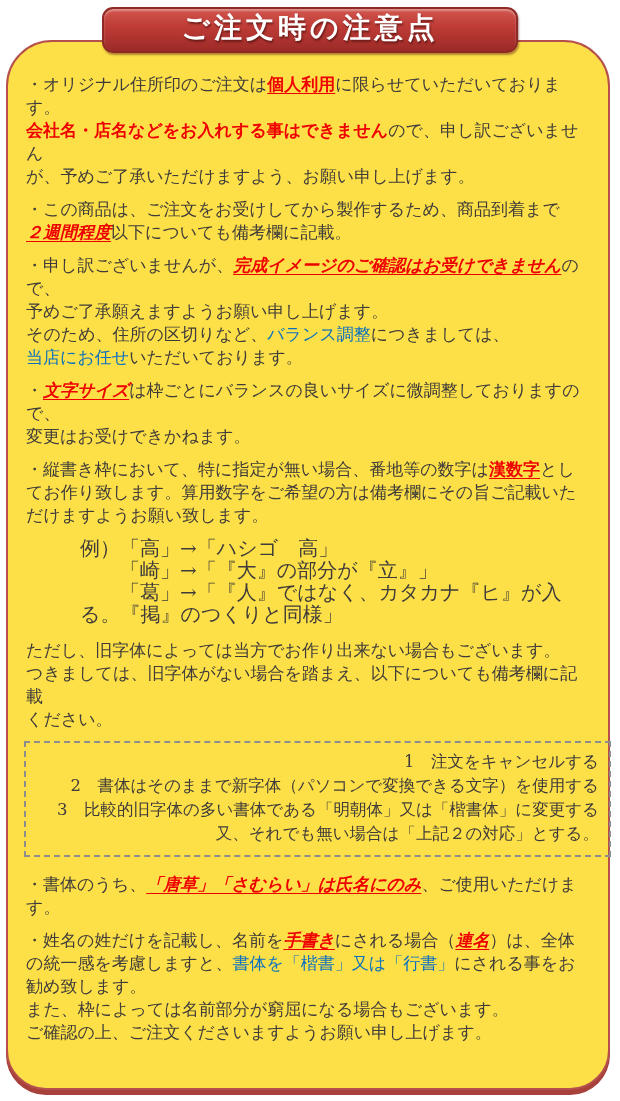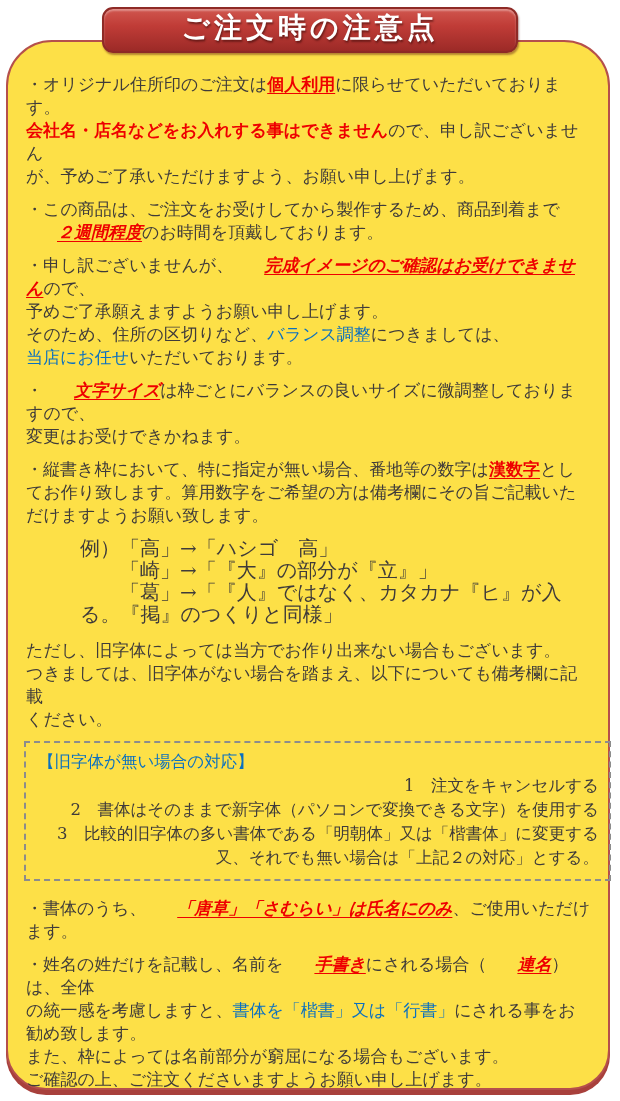--- a/index.html
+++ b/index.html
@@ -8,21 +8,21 @@
   
   .panel{position:absolute;left:6px;top:40px;width:604px;height:1050px;box-sizing:border-box;
          background:#fde047;border:2px solid #b5504c;border-radius:46px 46px 40px 40px;
          box-shadow:0 5px 0 #a8403c;}
   .panel-body{position:relative;box-sizing:border-box;padding:31px 16px 0 18px;
               font-size:17px;line-height:23px;color:#3f3b3a;}
   p.para{margin:0 0 10px 0;white-space:pre-line;}
   
   .hl-red{color:#ee0000;font-weight:bold;}
   .hl-red-u{color:#ee0000;font-weight:bold;text-decoration:underline;text-underline-offset:3px;}
-  .hl-red-ui{color:#ee0000;font-weight:bold;font-style:italic;text-decoration:underline;text-underline-offset:3px;margin-left:31px;}
+  .hl-red-ui{color:#ee0000;font-weight:bold;font-style:italic;text-decoration:underline;text-underline-offset:3px;}
   .hl-blue{color:#0a70c0;font-weight:normal;}
   
   .example-block{margin:2px 0 14px 54px;font-size:20px;line-height:22px;white-space:pre-line;}
   
   .dashed-box{box-sizing:border-box;border:2px dashed #8c8c8c;background:transparent;}
   .box-kyujitai{width:587px;margin:6px 0 16px -2px;padding:7px 10px 9px 12px;
                 font-size:16.5px;line-height:24px;}
   .box-kyujitai .items{white-space:pre-line;text-align:right;}
   
   .title-btn{position:absolute;left:50%;top:7px;transform:translateX(-50%);
@@ -39,21 +39,21 @@
 <div class="sheet">
 
   <div class="panel">
     <div class="panel-body">
 
       <p class="para"><span>・オリジナル住所印のご注文は</span><span class="hl-red-u">個人利用</span><span>に限らせていただいております。
 </span><span class="hl-red">会社名・店名などをお入れする事はできません</span><span>ので、申し訳ございません
 が、予めご了承いただけますよう、お願い申し上げます。</span></p>
 
       <p class="para"><span>・この商品は、ご注文をお受けしてから製作するため、商品到着まで
-</span><span class="hl-red-ui">２週間程度</span><span>のお時間を頂戴しております。</span></p>
+</span><span class="hl-red-ui">２週間程度</span><span>以下についても備考欄に記載。</span></p>
 
       <p class="para"><span>・申し訳ございませんが、</span><span class="hl-red-ui">完成イメージのご確認はお受けできません</span><span>ので、
 予めご了承願えますようお願い申し上げます。
 そのため、住所の区切りなど、</span><span class="hl-blue">バランス調整</span><span>につきましては、
 </span><span class="hl-blue">当店にお任せ</span><span>いただいております。</span></p>
 
       <p class="para"><span>・</span><span class="hl-red-ui">文字サイズ</span><span>は枠ごとにバランスの良いサイズに微調整しておりますので、
 変更はお受けできかねます。</span></p>
 
       <p class="para"><span>・縦書き枠において、特に指定が無い場合、番地等の数字は</span><span class="hl-red-u">漢数字</span><span>とし
@@ -63,21 +63,20 @@
 
       <div class="example-block">例）「高」→「ハシゴ　高」
 　　「崎」→「『大』の部分が『立』」
 　　「葛」→「『人』ではなく、カタカナ『ヒ』が入る。『掲』のつくりと同様」</div>
 
       <p class="para">ただし、旧字体によっては当方でお作り出来ない場合もございます。
 つきましては、旧字体がない場合を踏まえ、以下についても備考欄に記載
 ください。</p>
 
       <div class="dashed-box box-kyujitai">
-        <div class="hl-blue">【旧字体が無い場合の対応】</div>
         <div class="items">1　注文をキャンセルする
 2　書体はそのままで新字体（パソコンで変換できる文字）を使用する
 3　比較的旧字体の多い書体である「明朝体」又は「楷書体」に変更する
 　　又、それでも無い場合は「上記２の対応」とする。</div>
       </div>
 
       <p class="para"><span>・書体のうち、</span><span class="hl-red-ui">「唐草」「さむらい」は氏名にのみ</span><span>、ご使用いただけます。</span></p>
 
       <p class="para"><span>・姓名の姓だけを記載し、名前を</span><span class="hl-red-ui">手書き</span><span>にされる場合（</span><span class="hl-red-ui">連名</span><span>）は、全体
 の統一感を考慮しますと、</span><span class="hl-blue">書体を「楷書」又は「行書」</span><span>にされる事をお

